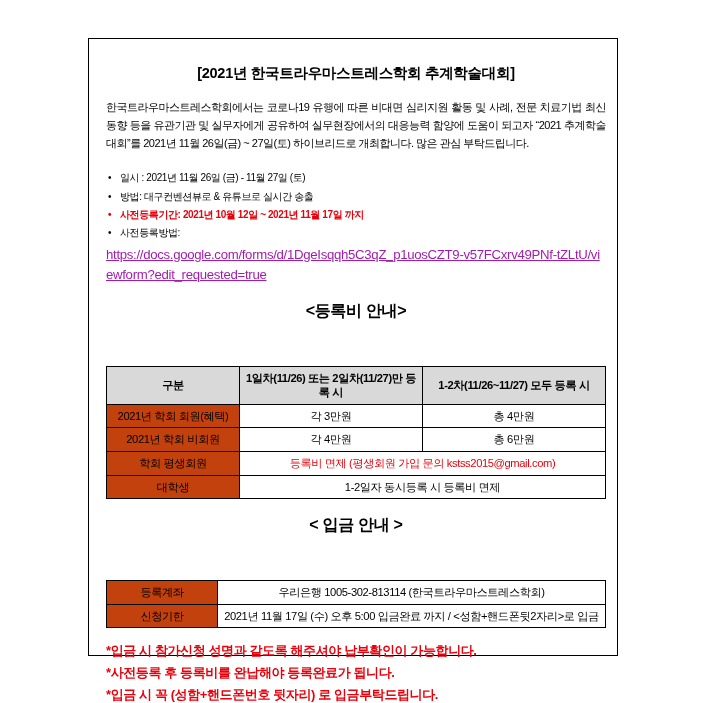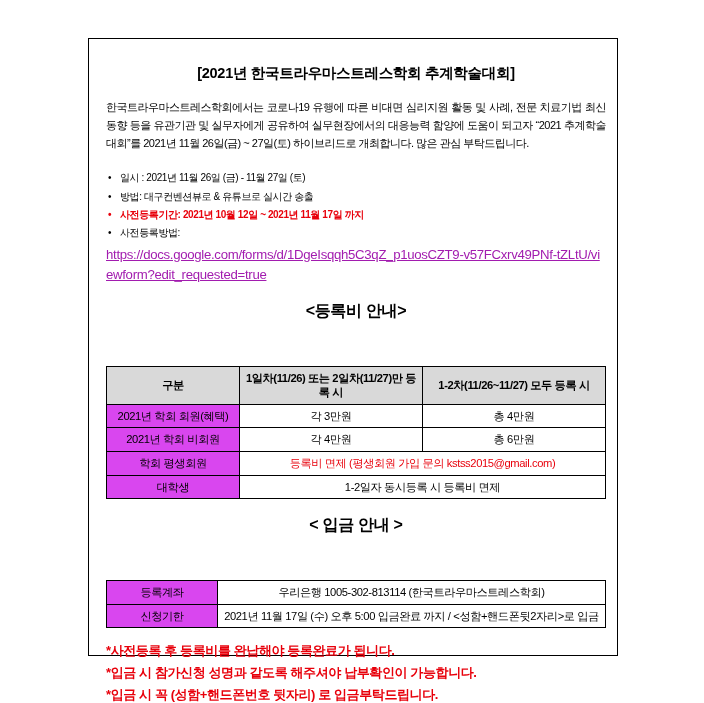--- a/index.html
+++ b/index.html
@@ -102,21 +102,21 @@
     padding: 4px 3px;
     letter-spacing: -0.4px;
     font-weight: normal;
     line-height: 1.3;
   }
   table.grid th {
     background: #d9d9d9;
     font-weight: bold;
   }
   td.hdrcell {
-    background: #d946ef;
+    background: #c2410c;
     font-weight: bold;
   }
   td.redtext {
     color: #e8000b;
     border-radius: 6px;
   }
   .fee-table td:nth-child(1), .fee-table th:nth-child(1) {
     width: 126px;
   }
   .pay-table td:nth-child(1) {
@@ -193,19 +193,19 @@
         <td>우리은행 1005-302-813114 (한국트라우마스트레스학회)</td>
       </tr>
       <tr>
         <td class="hdrcell">신청기한</td>
         <td>2021년 11월 17일 (수) 오후 5:00 입금완료 까지 / &lt;성함+핸드폰뒷2자리&gt;로 입금</td>
       </tr>
     </tbody>
       </table>
 
     <div class="notes">
+      <p>*입금 시 참가신청 성명과 같도록 해주셔야 납부확인이 가능합니다.</p>
       <p>*사전등록 후 등록비를 완납해야 등록완료가 됩니다.</p>
-      <p>*입금 시 참가신청 성명과 같도록 해주셔야 납부확인이 가능합니다.</p>
       <p>*입금 시 꼭 (성함+핸드폰번호 뒷자리) 로 입금부탁드립니다.</p>
     </div>
 
   </div>
 </div>
 
 </body></html>

